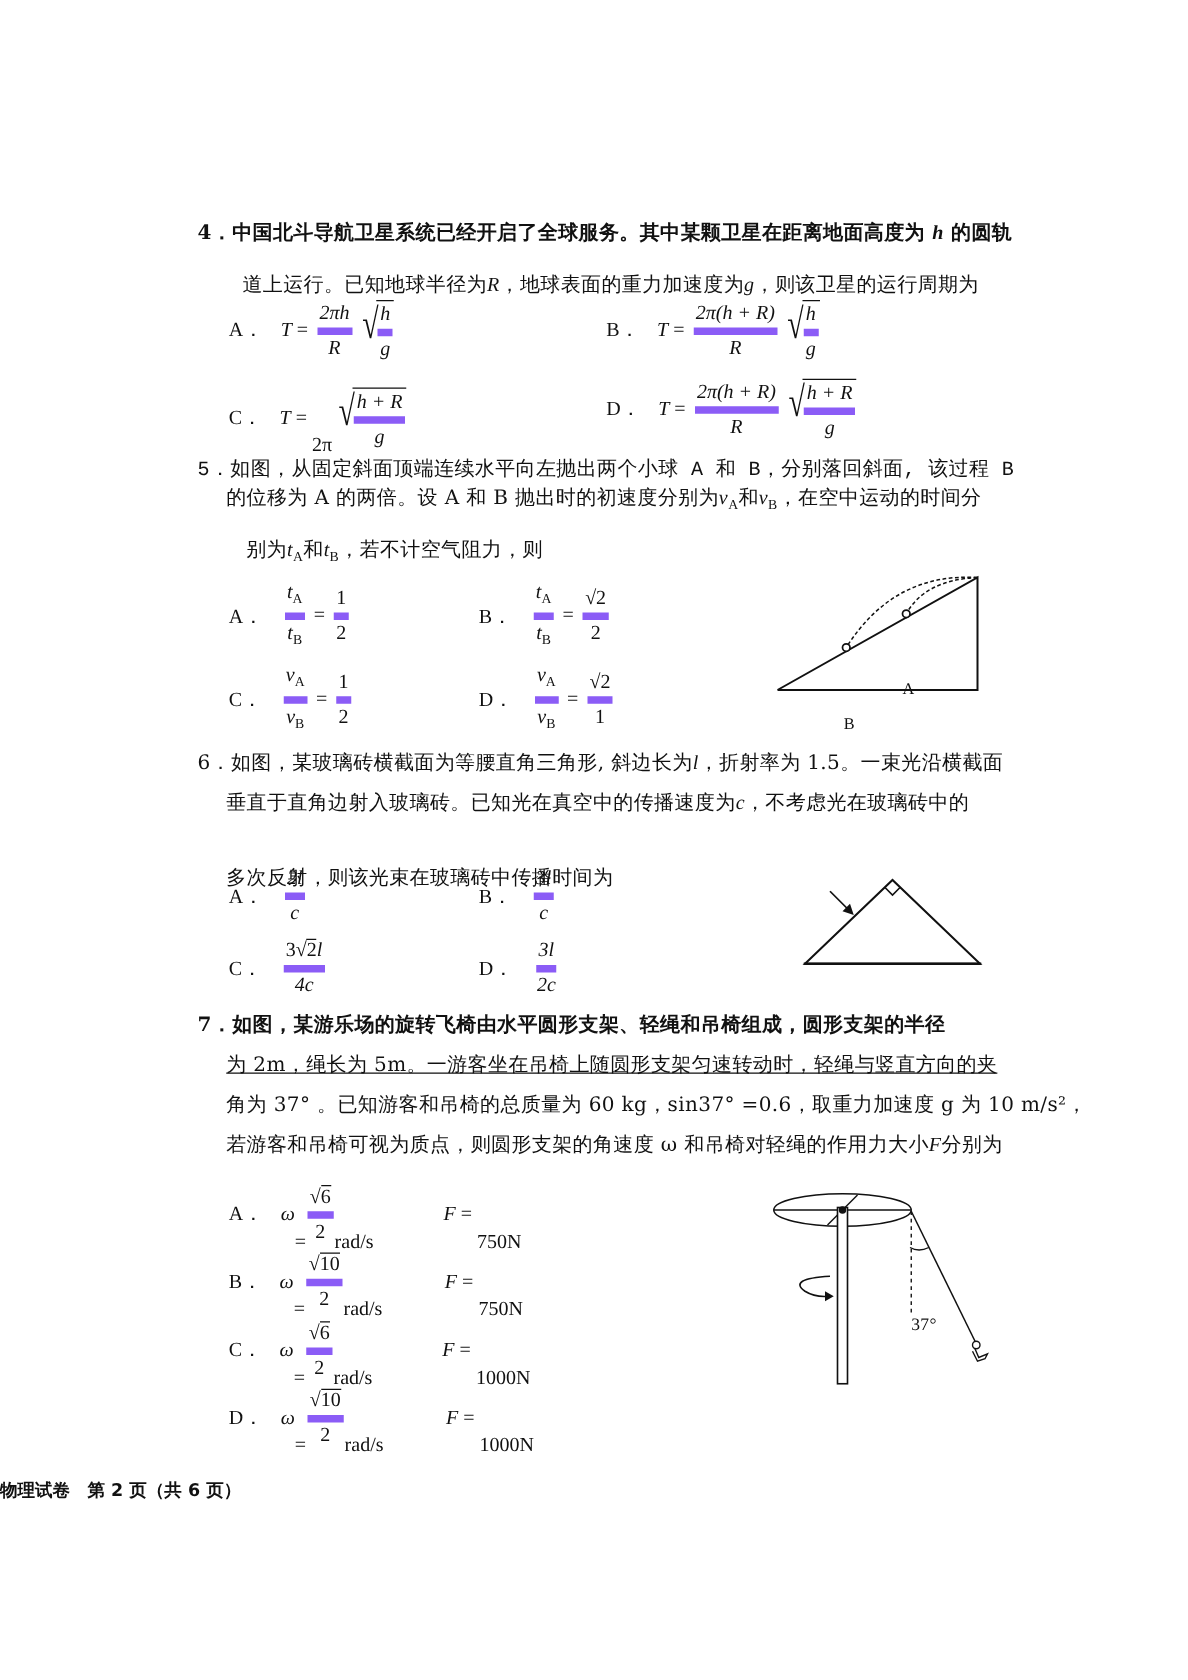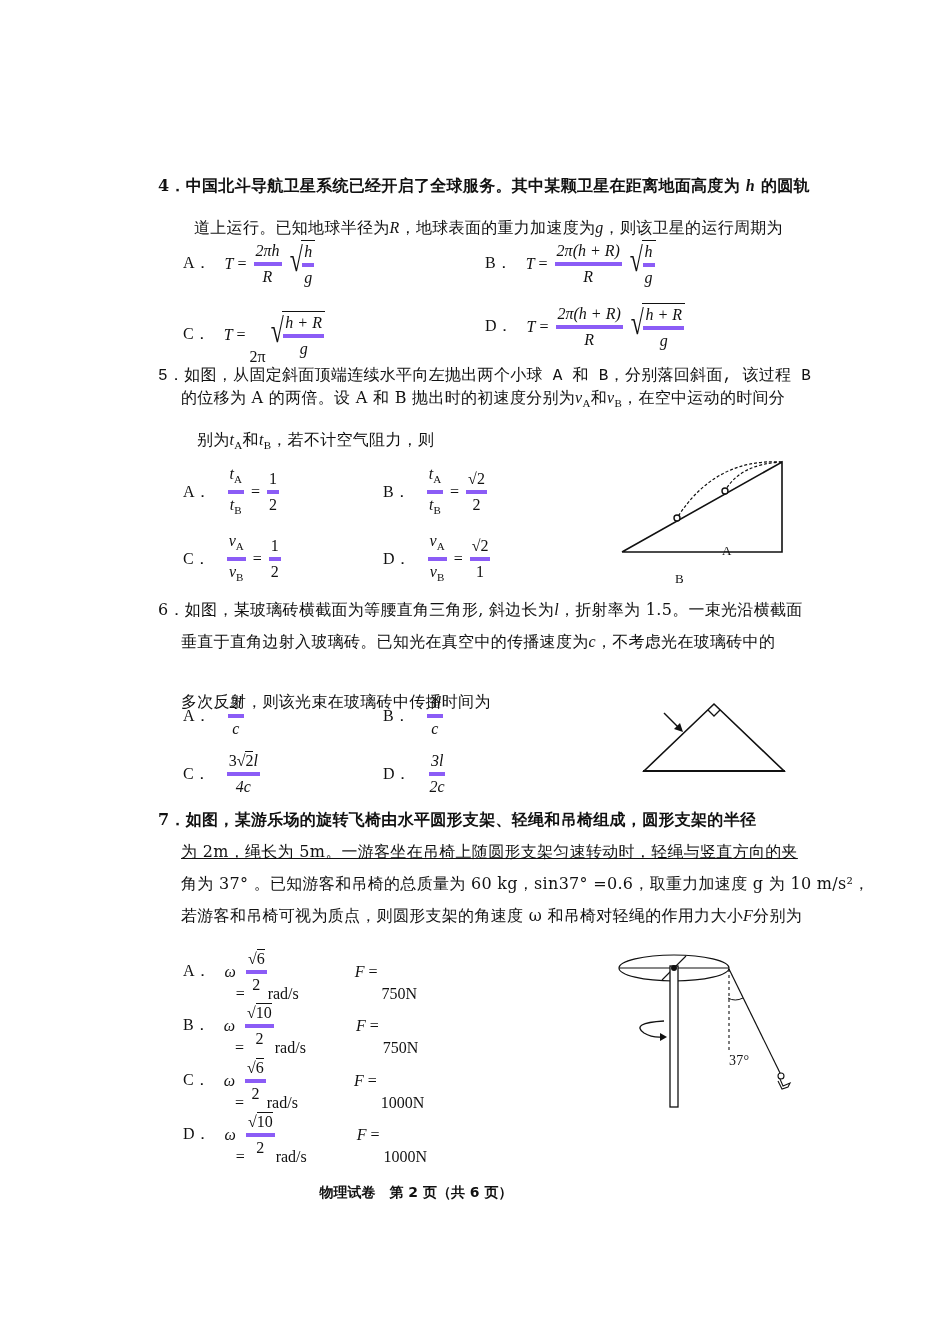--- a/index.html
+++ b/index.html
@@ -4,30 +4,30 @@
 <style>
   html, body { margin:0; padding:0; background:#fff; }
   body { width:950px; height:1344px; position:relative; overflow:hidden;
          font-family:"DejaVu Serif","Liberation Serif",serif; color:#111; }
   .q-line { position:absolute; font-size:16px; line-height:20px; white-space:nowrap; letter-spacing:0.3px; }
   .opt { position:absolute; font-size:16px; display:flex; align-items:center; white-space:nowrap; }
   .opt-label { font-family:"Liberation Serif",serif; font-size:16px; margin-right:14px; }
   .it { font-family:"Liberation Serif",serif; font-style:italic; }
   .rm { font-family:"Liberation Serif",serif;margin-top:45px; }
   .frac { display:inline-flex; flex-direction:column; align-items:center; vertical-align:middle; margin:0 3px; font-family:"Liberation Serif",serif; font-size:16px; }
-  .frac .num { padding:0 2px 2px; border-bottom:4px solid #8b5cf6; line-height:18px; }
+  .frac .num { padding:0 2px 2px; border-bottom:6px solid #8b5cf6; line-height:18px; }
   .frac .den { padding:2px 2px 0; line-height:18px; }
   .sqrt { display:inline-flex; align-items:stretch; vertical-align:middle; margin-left:2px; }
   .sqrt .rad { font-family:"Liberation Serif",serif; font-size:34px; line-height:40px; transform:scaleX(0.7); margin-right:-4px; }
   .sqrt .body { border-top:1px solid #111; display:inline-flex; }
   .sq-inline { font-family:"Liberation Serif",serif; }
   .sq-inline .ov { border-top:1px solid #111; padding-top:0; }
   sub { font-size:11px; font-style:normal; }
   .eq { font-family:"Liberation Serif",serif; margin:0 4px; }
-  .footer { position:absolute; left:0; width:832px; top:1184px; text-align:center; font-size:14px; font-weight:bold; font-family:"DejaVu Sans","Liberation Sans",sans-serif; }
+  .footer { position:absolute; left:0; width:832px; top:1184px; font-size:14px; font-weight:bold; font-family:"DejaVu Sans","Liberation Sans",sans-serif; }
   svg { position:absolute; overflow:visible; }
 </style>
 </head>
 <body>
 
 <div>
   <div class="q-line" style="left:158px;top:176px;font-weight:bold;">
     <span>4．中国北斗导航卫星系统已经开启了全球服务。其中某颗卫星在距离地面高度为</span>
     <span class="it">h</span>
     <span>的圆轨</span>

